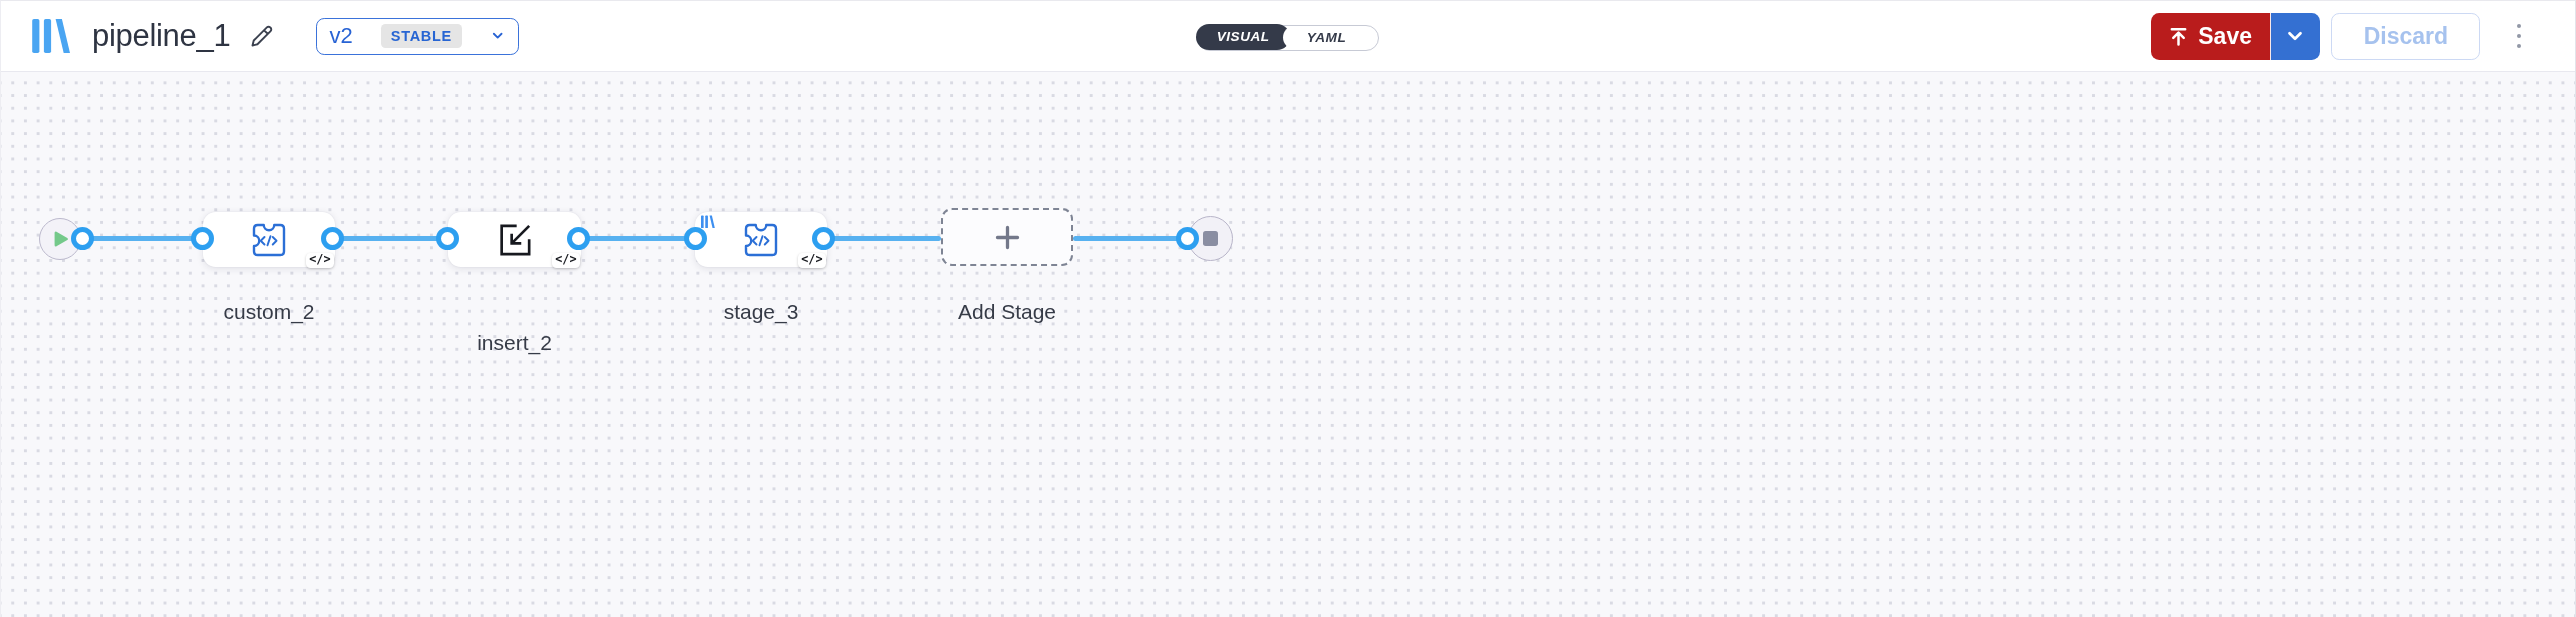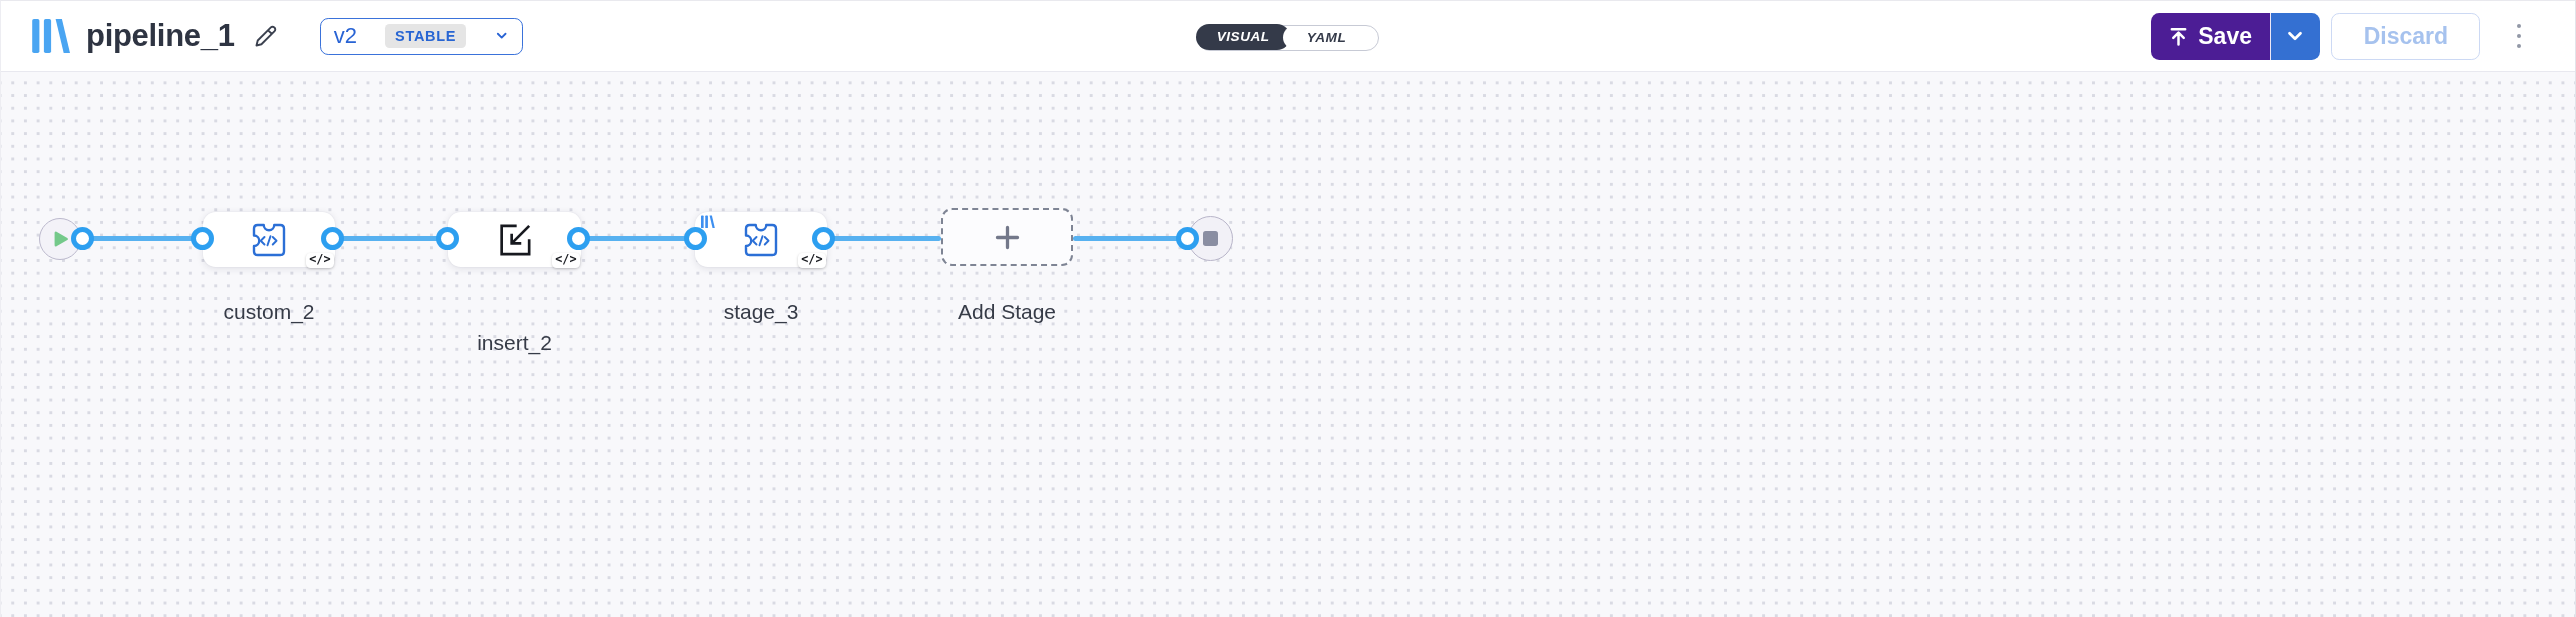--- a/index.html
+++ b/index.html
@@ -15,21 +15,21 @@
 
   
   .header {
     position:absolute; left:0; top:0; width:100%; height:71px;
     background:#ffffff; border-bottom:1.8px solid #e8e8ef;
     display:flex; align-items:center;
   }
   .header-left { display:flex; align-items:center; margin-left:31px; }
   .app-logo { width:40px; height:36px; display:block; }
   .page-title {
-    margin-left:14px; font-size:31px; font-weight:bold; color:#2e3442;
+    margin-left:20px; font-size:31px; font-weight:normal; color:#2e3442;
     letter-spacing:-0.3px;
   }
   .icon-btn {
     background:none; border:none; cursor:pointer; display:flex;
     align-items:center; justify-content:center;
   }
   .edit-btn { margin-left:14.5px; width:33px; height:33px; }
   .version-select {
     margin-left:38px; height:37px; padding:0 12.7px;
     display:inline-flex; align-items:center; gap:28px;
@@ -57,21 +57,21 @@
     background:#343a49; color:#ffffff; border-radius:907px;
   }
   .seg.inactive {
     position:absolute; right:8px; top:0; height:23px; width:87px;
     color:#343a49; background:#ffffff; border-radius:907px;
   }
 
   .header-right { margin-left:auto; margin-right:44px; display:flex; align-items:center; }
   .save-split { display:flex; height:47px; border-radius:8.2px; overflow:hidden; }
   .save-main {
-    width:120px; background:#4c1d95; color:#ffffff; border:none; cursor:pointer;
+    width:120px; background:#b91c1c; color:#ffffff; border:none; cursor:pointer;
     display:flex; align-items:center; justify-content:center; gap:9px;
     font-family:"Liberation Sans", sans-serif; font-size:23px; font-weight:bold;
     border-right:1.8px solid rgba(255,255,255,0.9);
   }
   .save-caret {
     width:49px; background:#3470d2; border:none; cursor:pointer;
     display:flex; align-items:center; justify-content:center;
   }
   .discard-btn {
     margin-left:11.8px; width:149px; height:47px; background:#ffffff;

